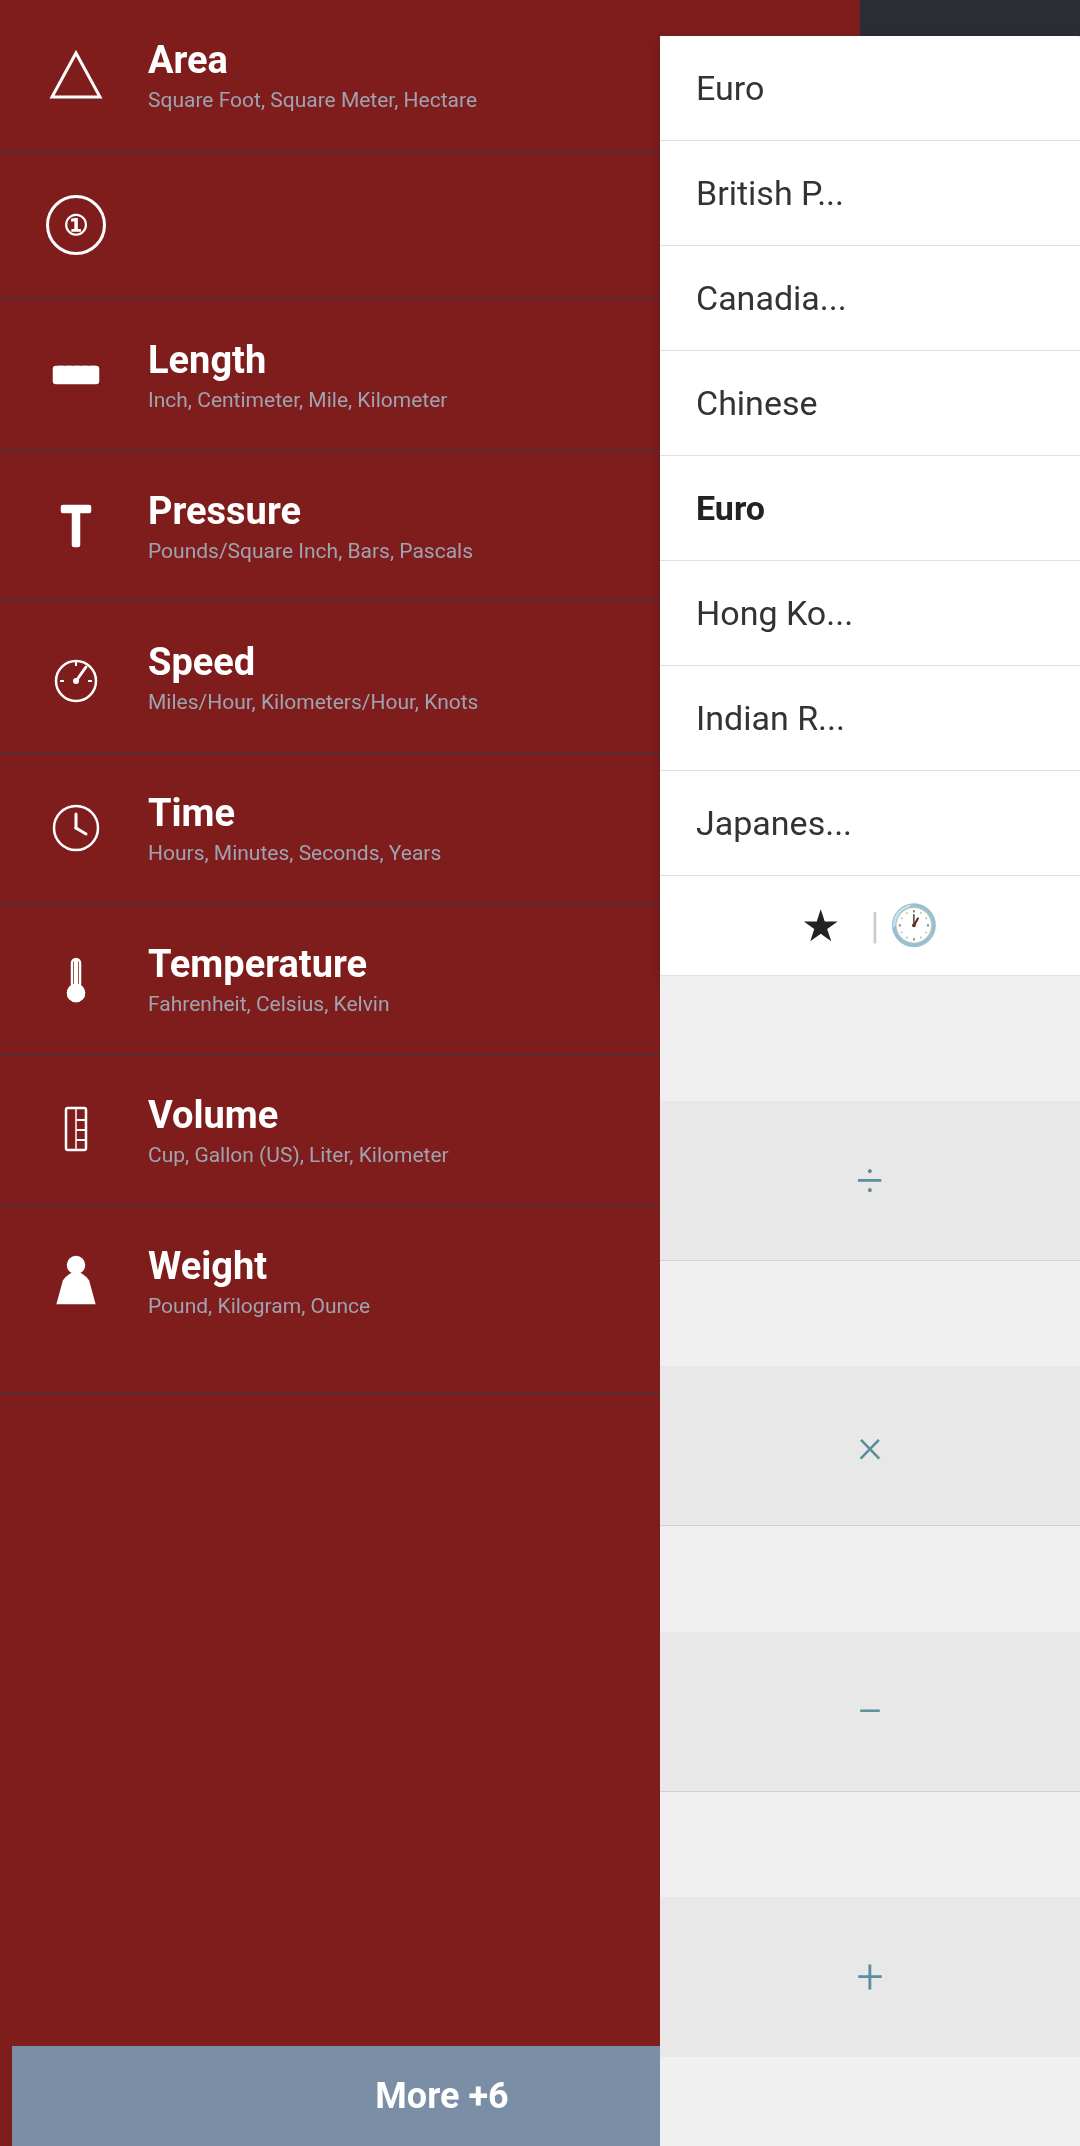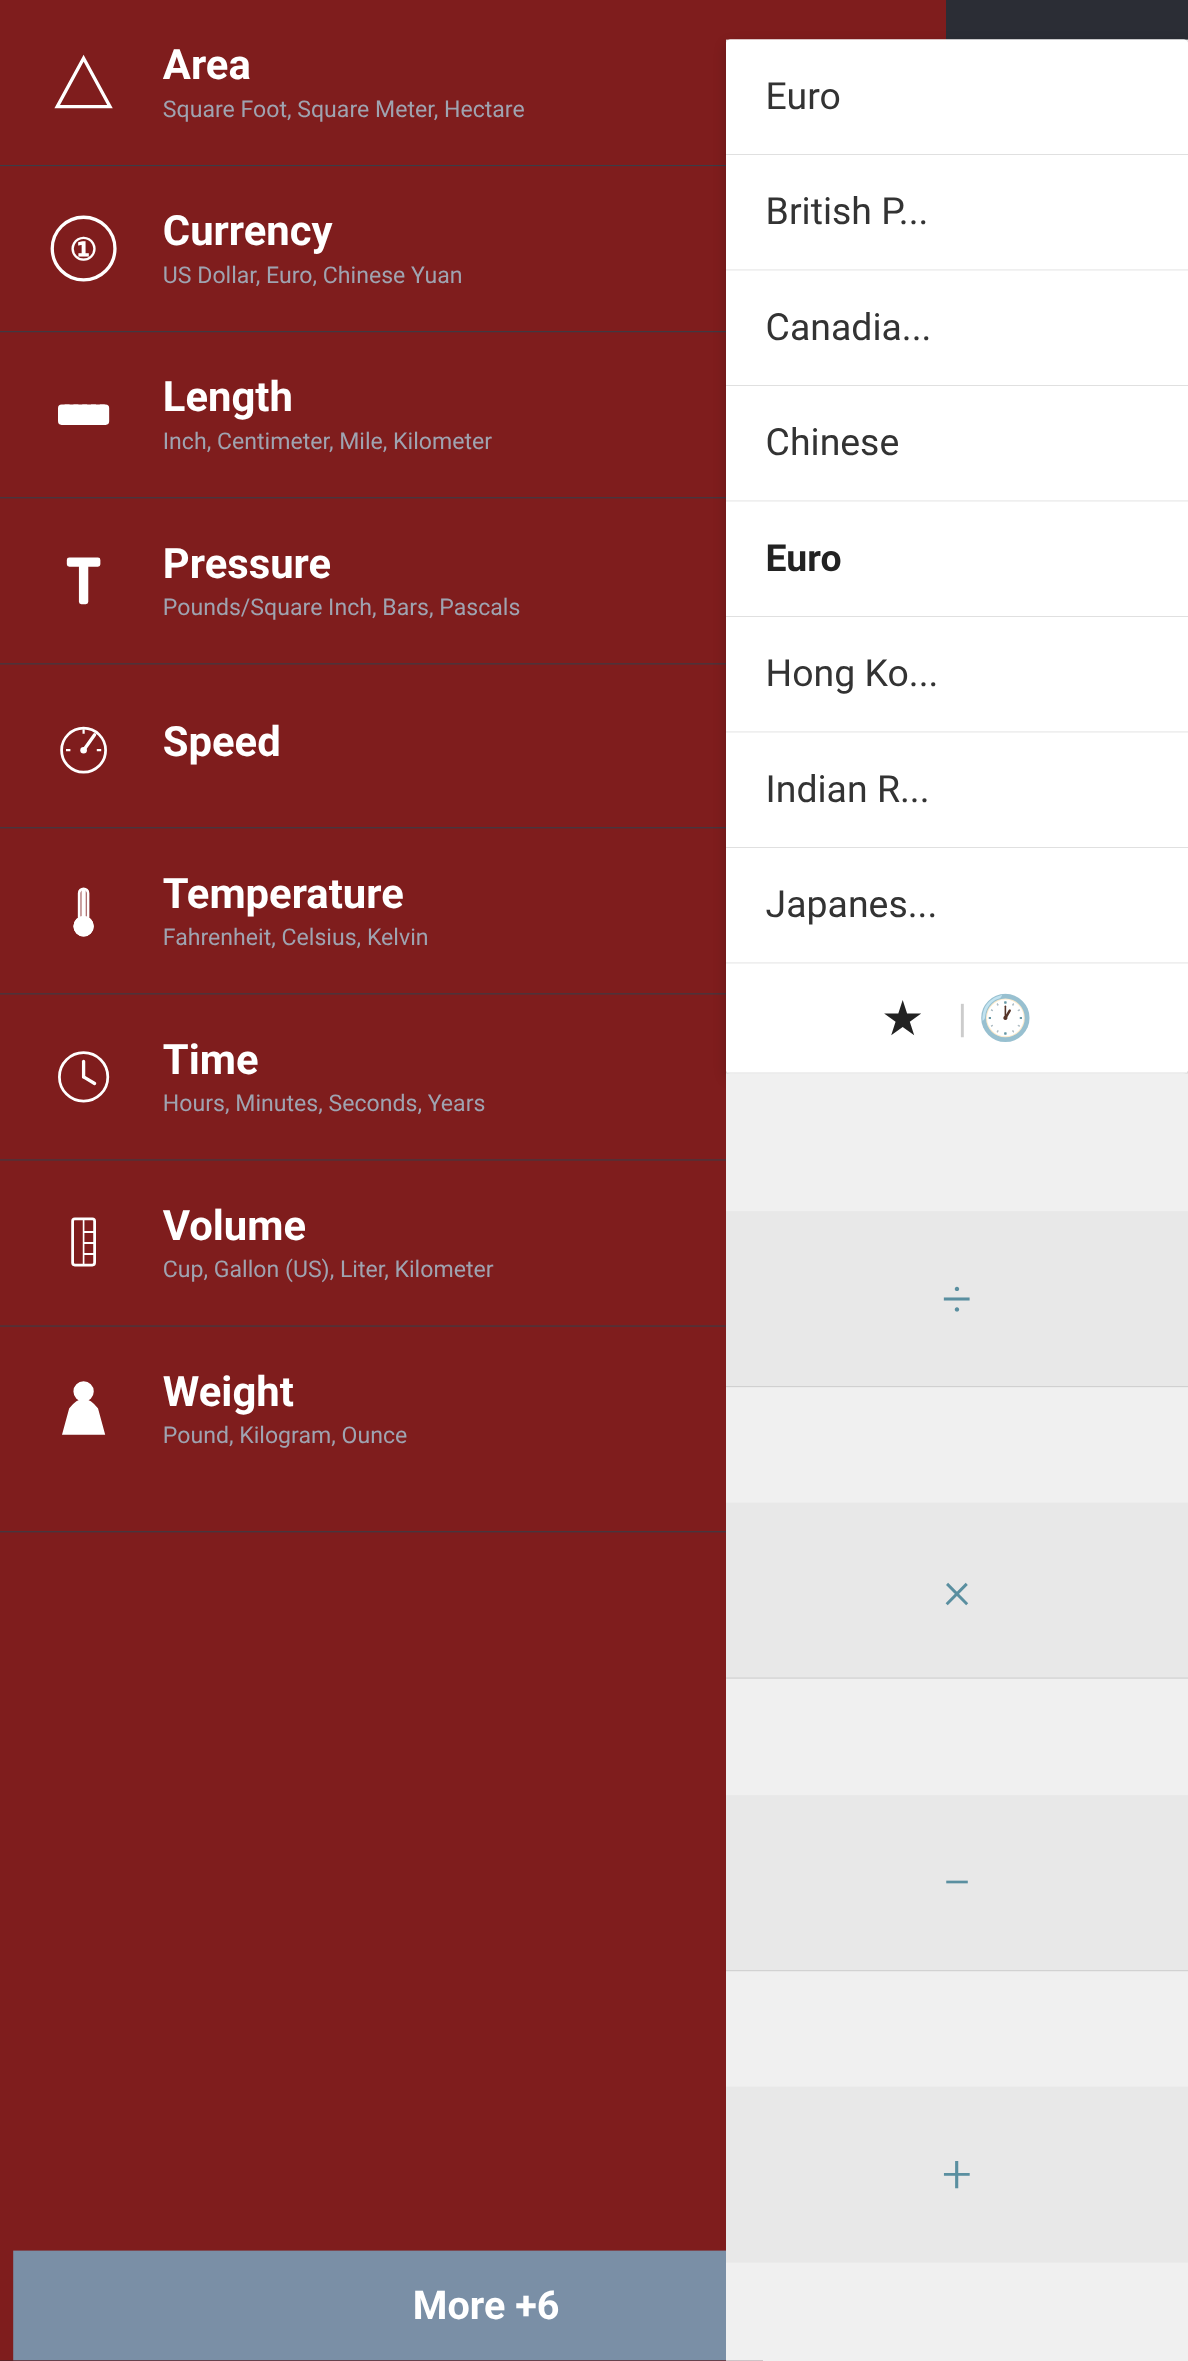--- a/index.html
+++ b/index.html
@@ -196,24 +196,20 @@
     <div class="item-text">
       <div class="item-title">Area</div>
       <div class="item-subtitle">Square Foot, Square Meter, Hectare</div>
     </div>
   </div>
 
   <div class="list-item">
     <div class="icon-wrap">
       <div class="icon-currency">①</div>
     </div>
-    <div class="item-text">
-      <div class="item-title">Currency</div>
-      <div class="item-subtitle">US Dollar, Euro, Chinese Yuan</div>
-    </div>
   </div>
 
   <div class="list-item">
     <div class="icon-wrap">
       <svg viewBox="0 0 56 56" fill="white" stroke="none">
 
         <rect x="6" y="20" width="44" height="16" rx="2" fill="white"></rect>
         <rect x="12" y="20" width="2" height="8" fill="#2b2d35"></rect>
         <rect x="20" y="20" width="2" height="6" fill="#2b2d35"></rect>
         <rect x="28" y="20" width="2" height="8" fill="#2b2d35"></rect>
@@ -248,49 +244,50 @@
         <path d="M28,32 L38,18" stroke="white" stroke-width="3" stroke-linecap="round"></path>
         <circle cx="28" cy="32" r="3" fill="white" stroke="none"></circle>
 
         <line x1="28" y1="13" x2="28" y2="17" stroke="white" stroke-width="2"></line>
         <line x1="12" y1="32" x2="16" y2="32" stroke="white" stroke-width="2"></line>
         <line x1="44" y1="32" x2="40" y2="32" stroke="white" stroke-width="2"></line>
       </svg>
     </div>
     <div class="item-text">
       <div class="item-title">Speed</div>
+      <div class="item-subtitle">Miles/Hour, Kilometers/Hour, Knots</div>
+    </div>
+  </div>
+
+  <div class="list-item">
+    <div class="icon-wrap">
+      <svg viewBox="0 0 56 56" fill="none" stroke="white" stroke-width="3">
+        <circle cx="28" cy="28" r="22"></circle>
+        <line x1="28" y1="28" x2="28" y2="14" stroke="white" stroke-width="3" stroke-linecap="round"></line>
+        <line x1="28" y1="28" x2="38" y2="34" stroke="white" stroke-width="3" stroke-linecap="round"></line>
+      </svg>
+    </div>
+    <div class="item-text">
+      <div class="item-title">Time</div>
+      <div class="item-subtitle">Hours, Minutes, Seconds, Years</div>
     </div>
   </div>
 
   <div class="list-item">
     <div class="icon-wrap">
       <svg viewBox="0 0 56 56" fill="none" stroke="white" stroke-width="2.5">
         <line x1="28" y1="10" x2="28" y2="36" stroke="white" stroke-width="4" stroke-linecap="round"></line>
         <circle cx="28" cy="42" r="8" fill="white"></circle>
         <rect x="24" y="8" width="8" height="30" rx="4" fill="none" stroke="white" stroke-width="2.5"></rect>
         <circle cx="28" cy="42" r="8" fill="white" stroke="white"></circle>
       </svg>
     </div>
     <div class="item-text">
       <div class="item-title">Temperature</div>
       <div class="item-subtitle">Fahrenheit, Celsius, Kelvin</div>
-    </div>
-  </div>
-
-  <div class="list-item">
-    <div class="icon-wrap">
-      <svg viewBox="0 0 56 56" fill="none" stroke="white" stroke-width="3">
-        <circle cx="28" cy="28" r="22"></circle>
-        <line x1="28" y1="28" x2="28" y2="14" stroke="white" stroke-width="3" stroke-linecap="round"></line>
-        <line x1="28" y1="28" x2="38" y2="34" stroke="white" stroke-width="3" stroke-linecap="round"></line>
-      </svg>
-    </div>
-    <div class="item-text">
-      <div class="item-title">Time</div>
-      <div class="item-subtitle">Hours, Minutes, Seconds, Years</div>
     </div>
   </div>
 
   <div class="list-item">
     <div class="icon-wrap">
       <svg viewBox="0 0 56 56" fill="none">
 
         <rect x="18" y="6" width="20" height="42" rx="2" stroke="white" stroke-width="2.5"></rect>
         <line x1="28" y1="6" x2="28" y2="48" stroke="white" stroke-width="1.5"></line>
         <line x1="28" y1="18" x2="38" y2="18" stroke="white" stroke-width="2"></line>

